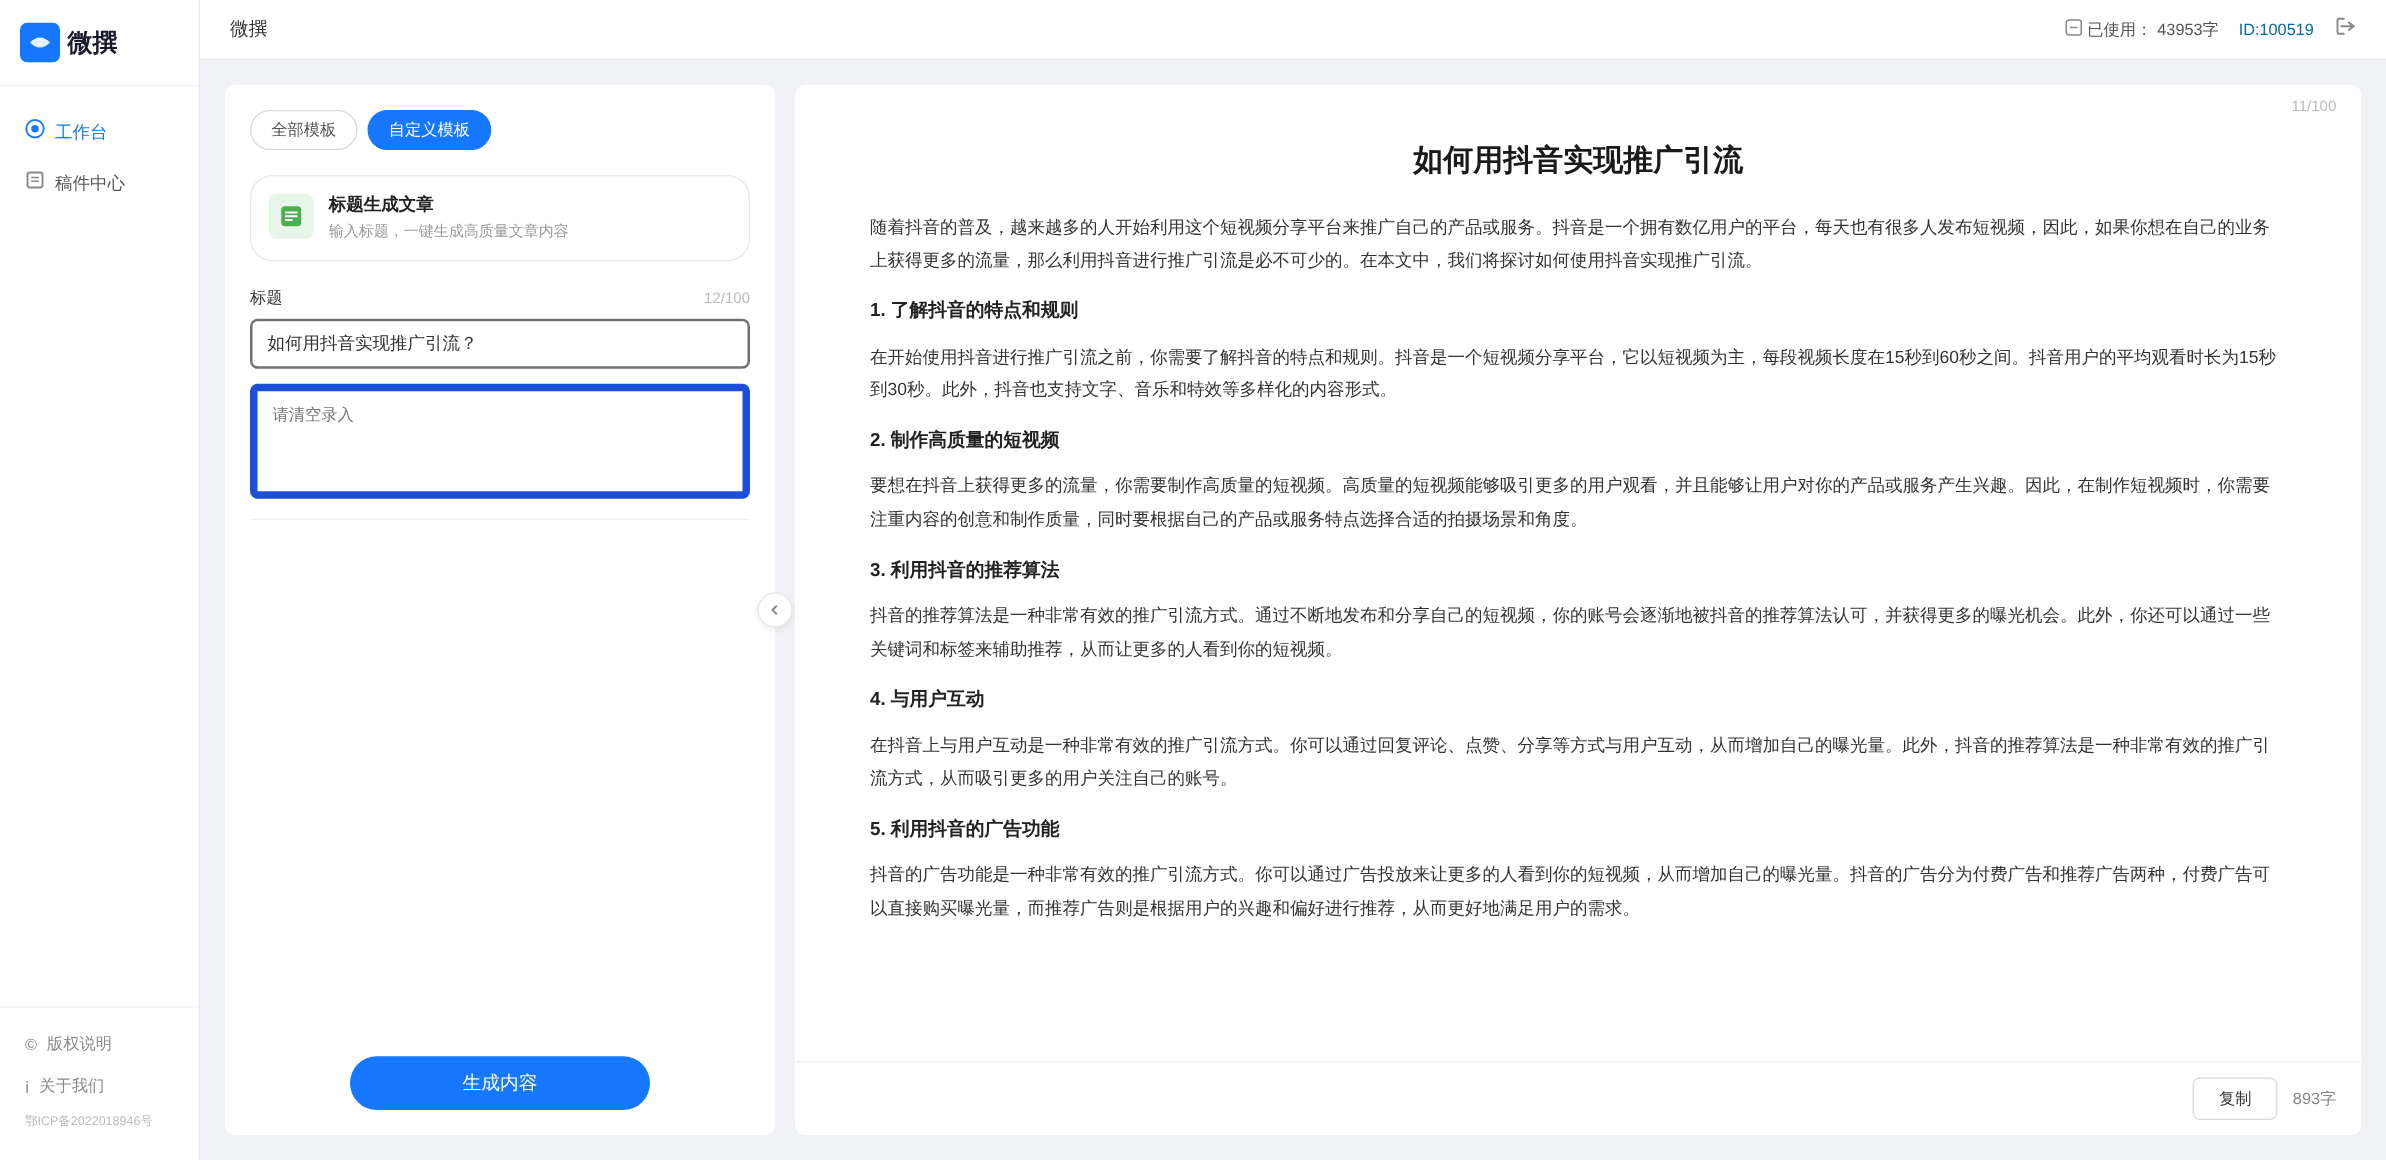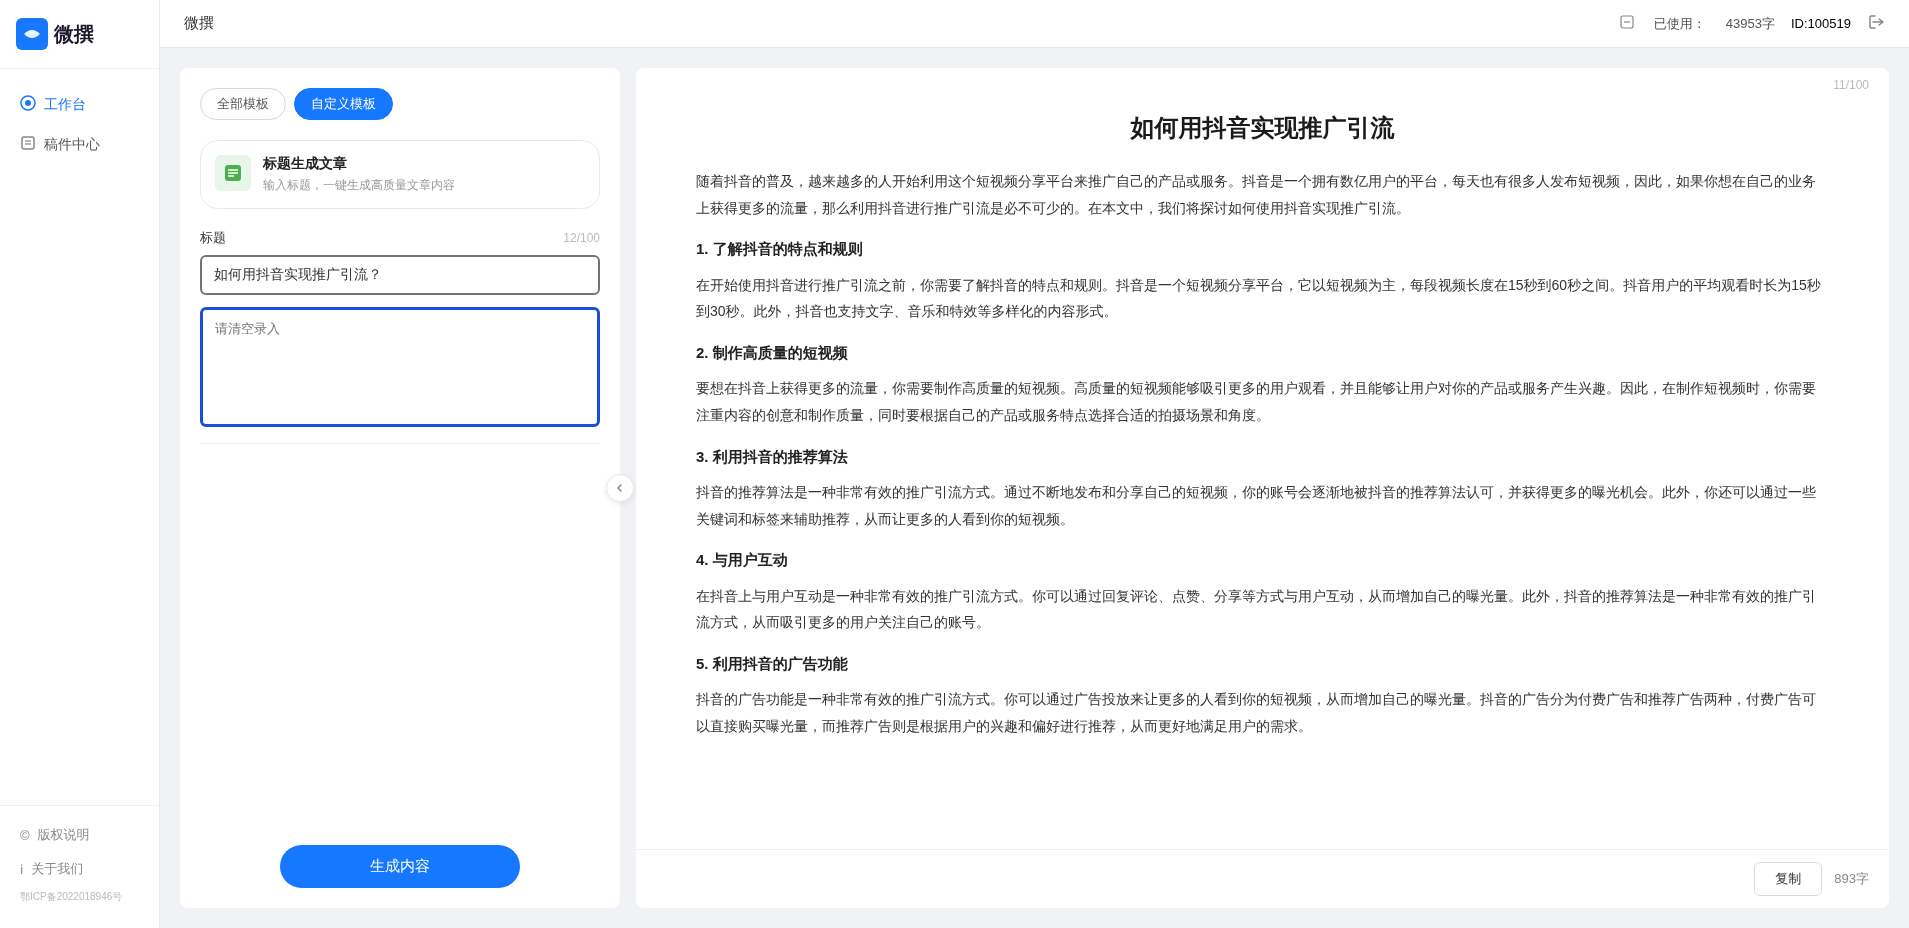--- a/index.html
+++ b/index.html
@@ -90,24 +90,24 @@
     .header-right {
       display: flex;
       align-items: center;
       gap: 16px;
       font-size: 13px;
       color: #555;
     }
     .header-usage {
       display: flex;
       align-items: center;
-      gap: 20px;
+      gap: 4px;
     }
     .usage-icon { font-size: 14px; color: #888; }
-    .header-id { color: #000000; }
+    .header-id { color: #0369a1; }
     .logout-btn { cursor: pointer; color: #888; font-size: 16px; }
 
     
     .content {
       flex: 1;
       display: flex;
       overflow: hidden;
       padding: 20px;
       gap: 16px;
     }
@@ -186,23 +186,23 @@
       border-radius: 6px;
       font-size: 14px;
       color: #333;
       resize: none;
       outline: none;
       font-family: inherit;
       margin-bottom: 12px;
     }
     .form-textarea {
       width: 100%;
-      height: 120px;
+      height: 92px;
       padding: 10px 12px;
-      border: 3px solid #1d4ed8;
+      border: 6px solid #1d4ed8;
       border-radius: 6px;
       font-size: 13px;
       color: #bbb;
       resize: none;
       outline: none;
       font-family: inherit;
     }
     .form-divider {
       border: none;
       border-top: 1px solid #f0f0f0;

